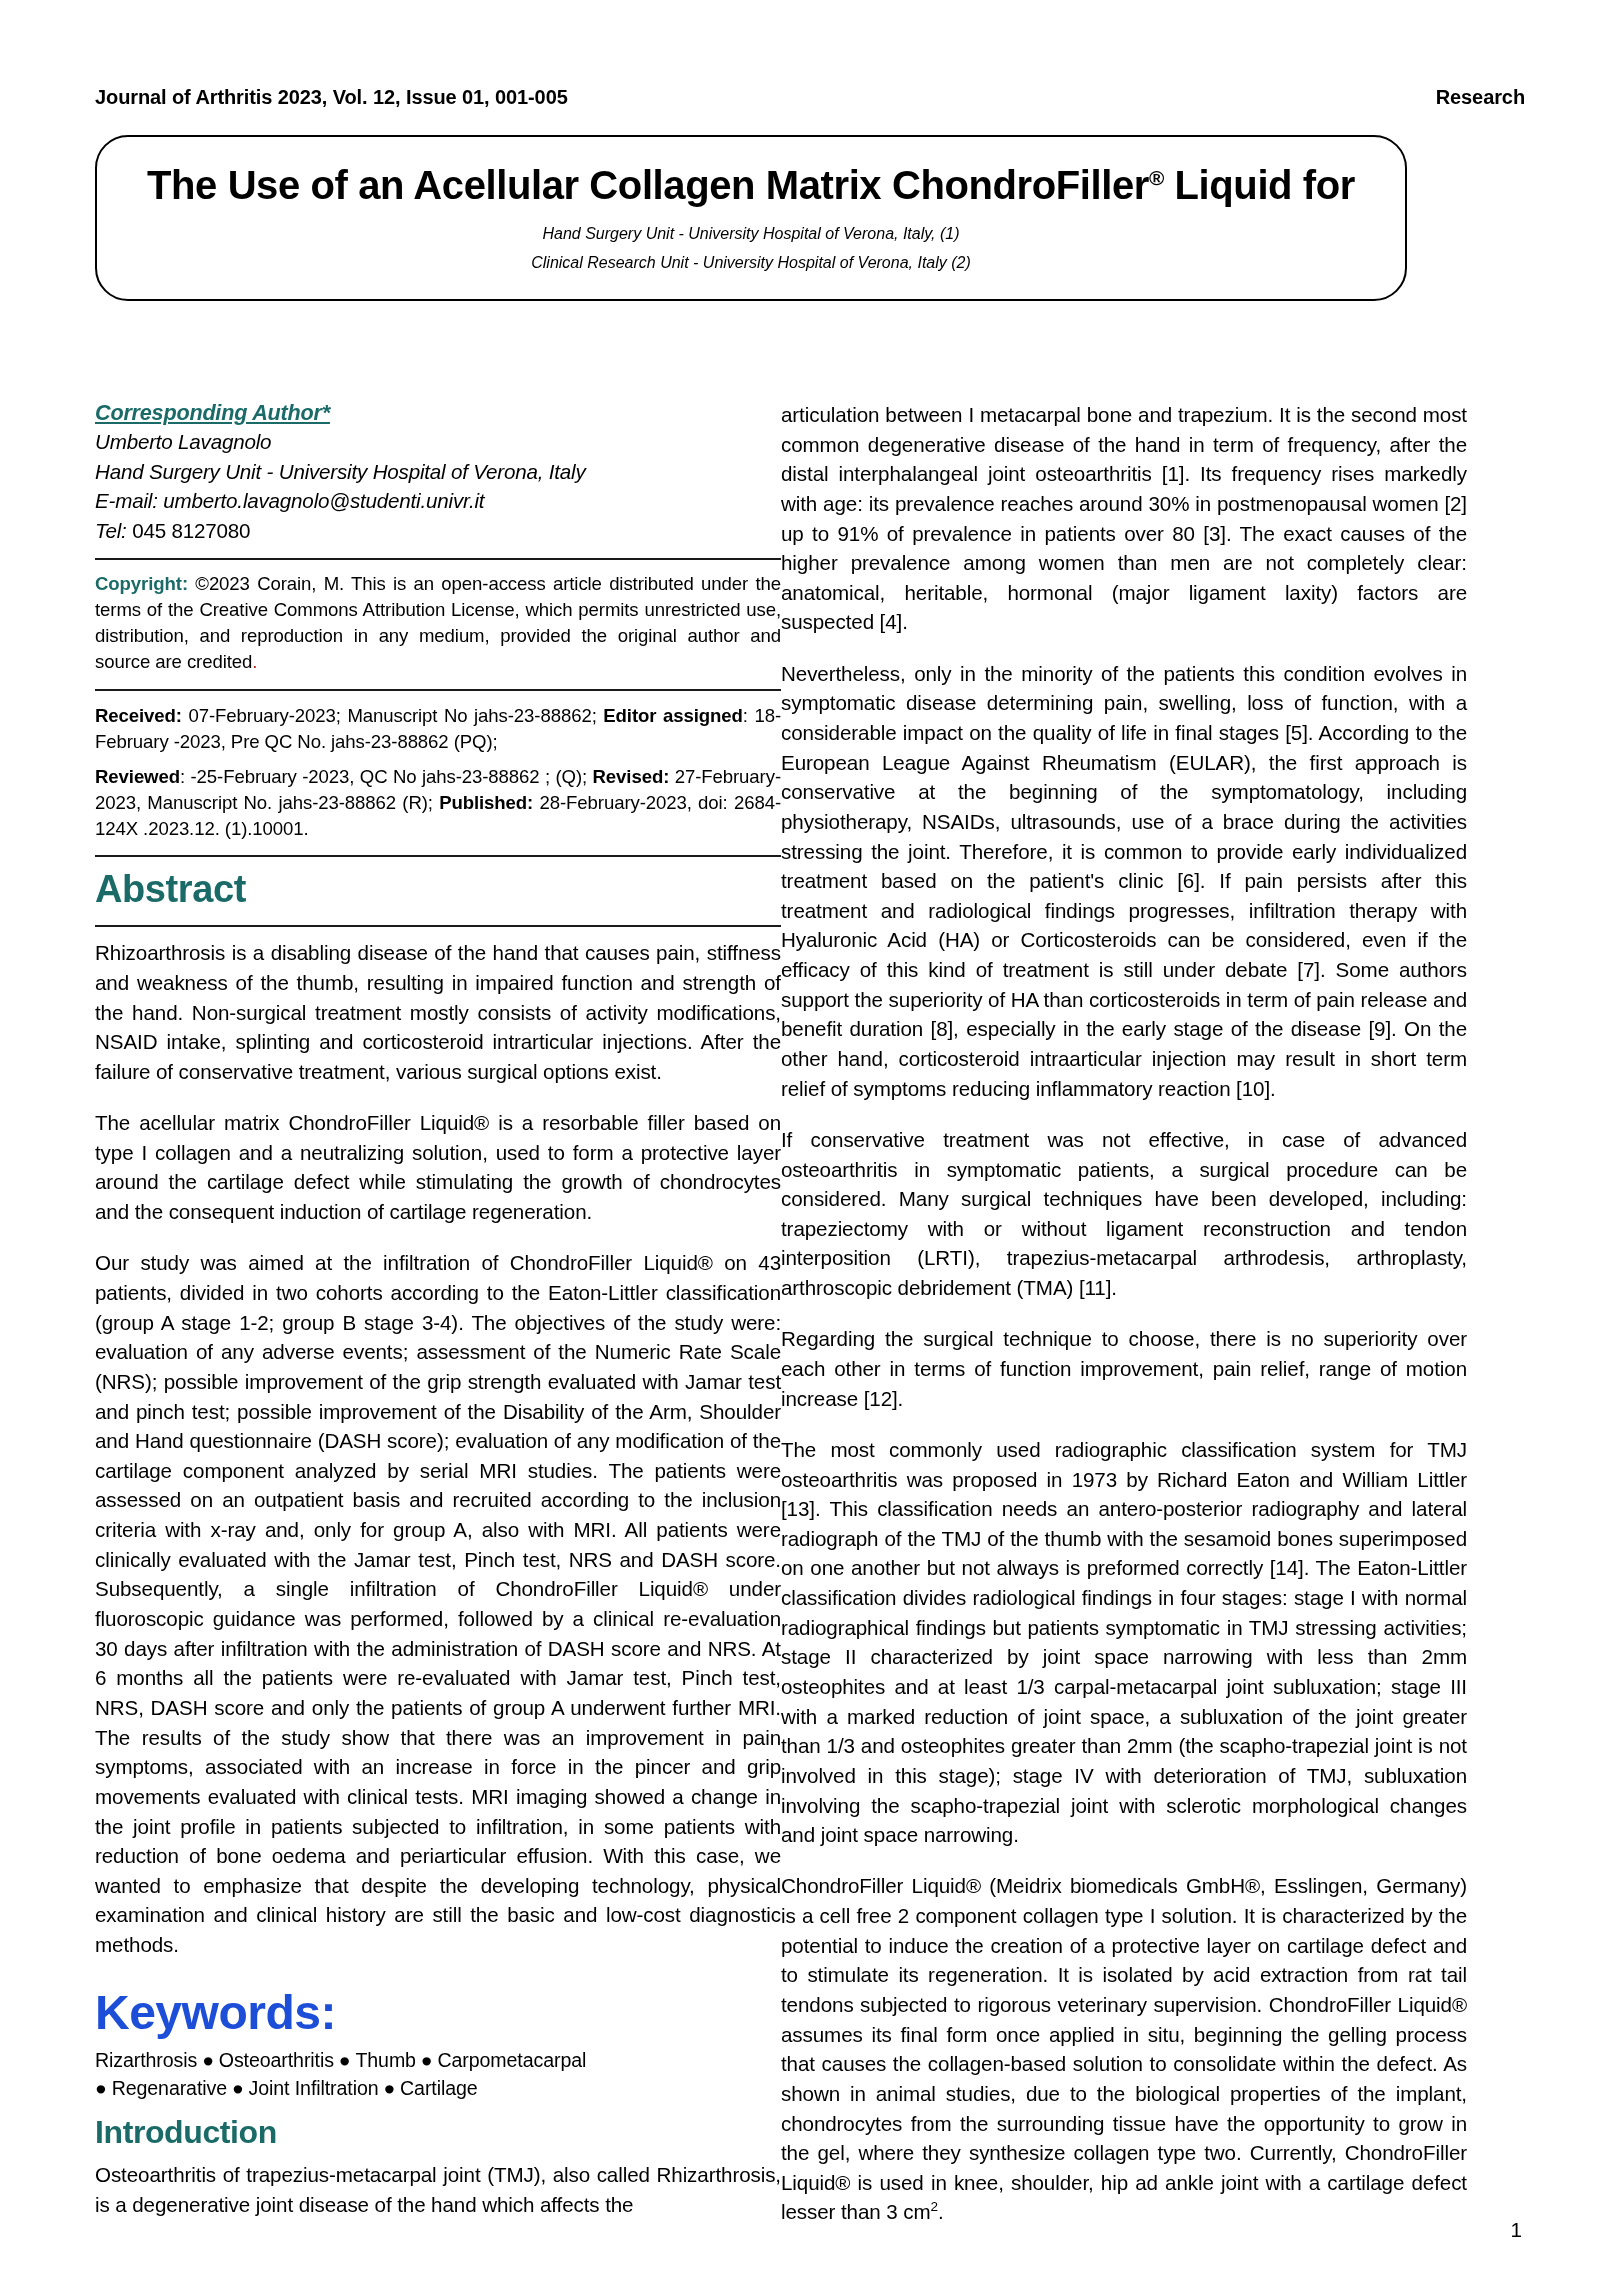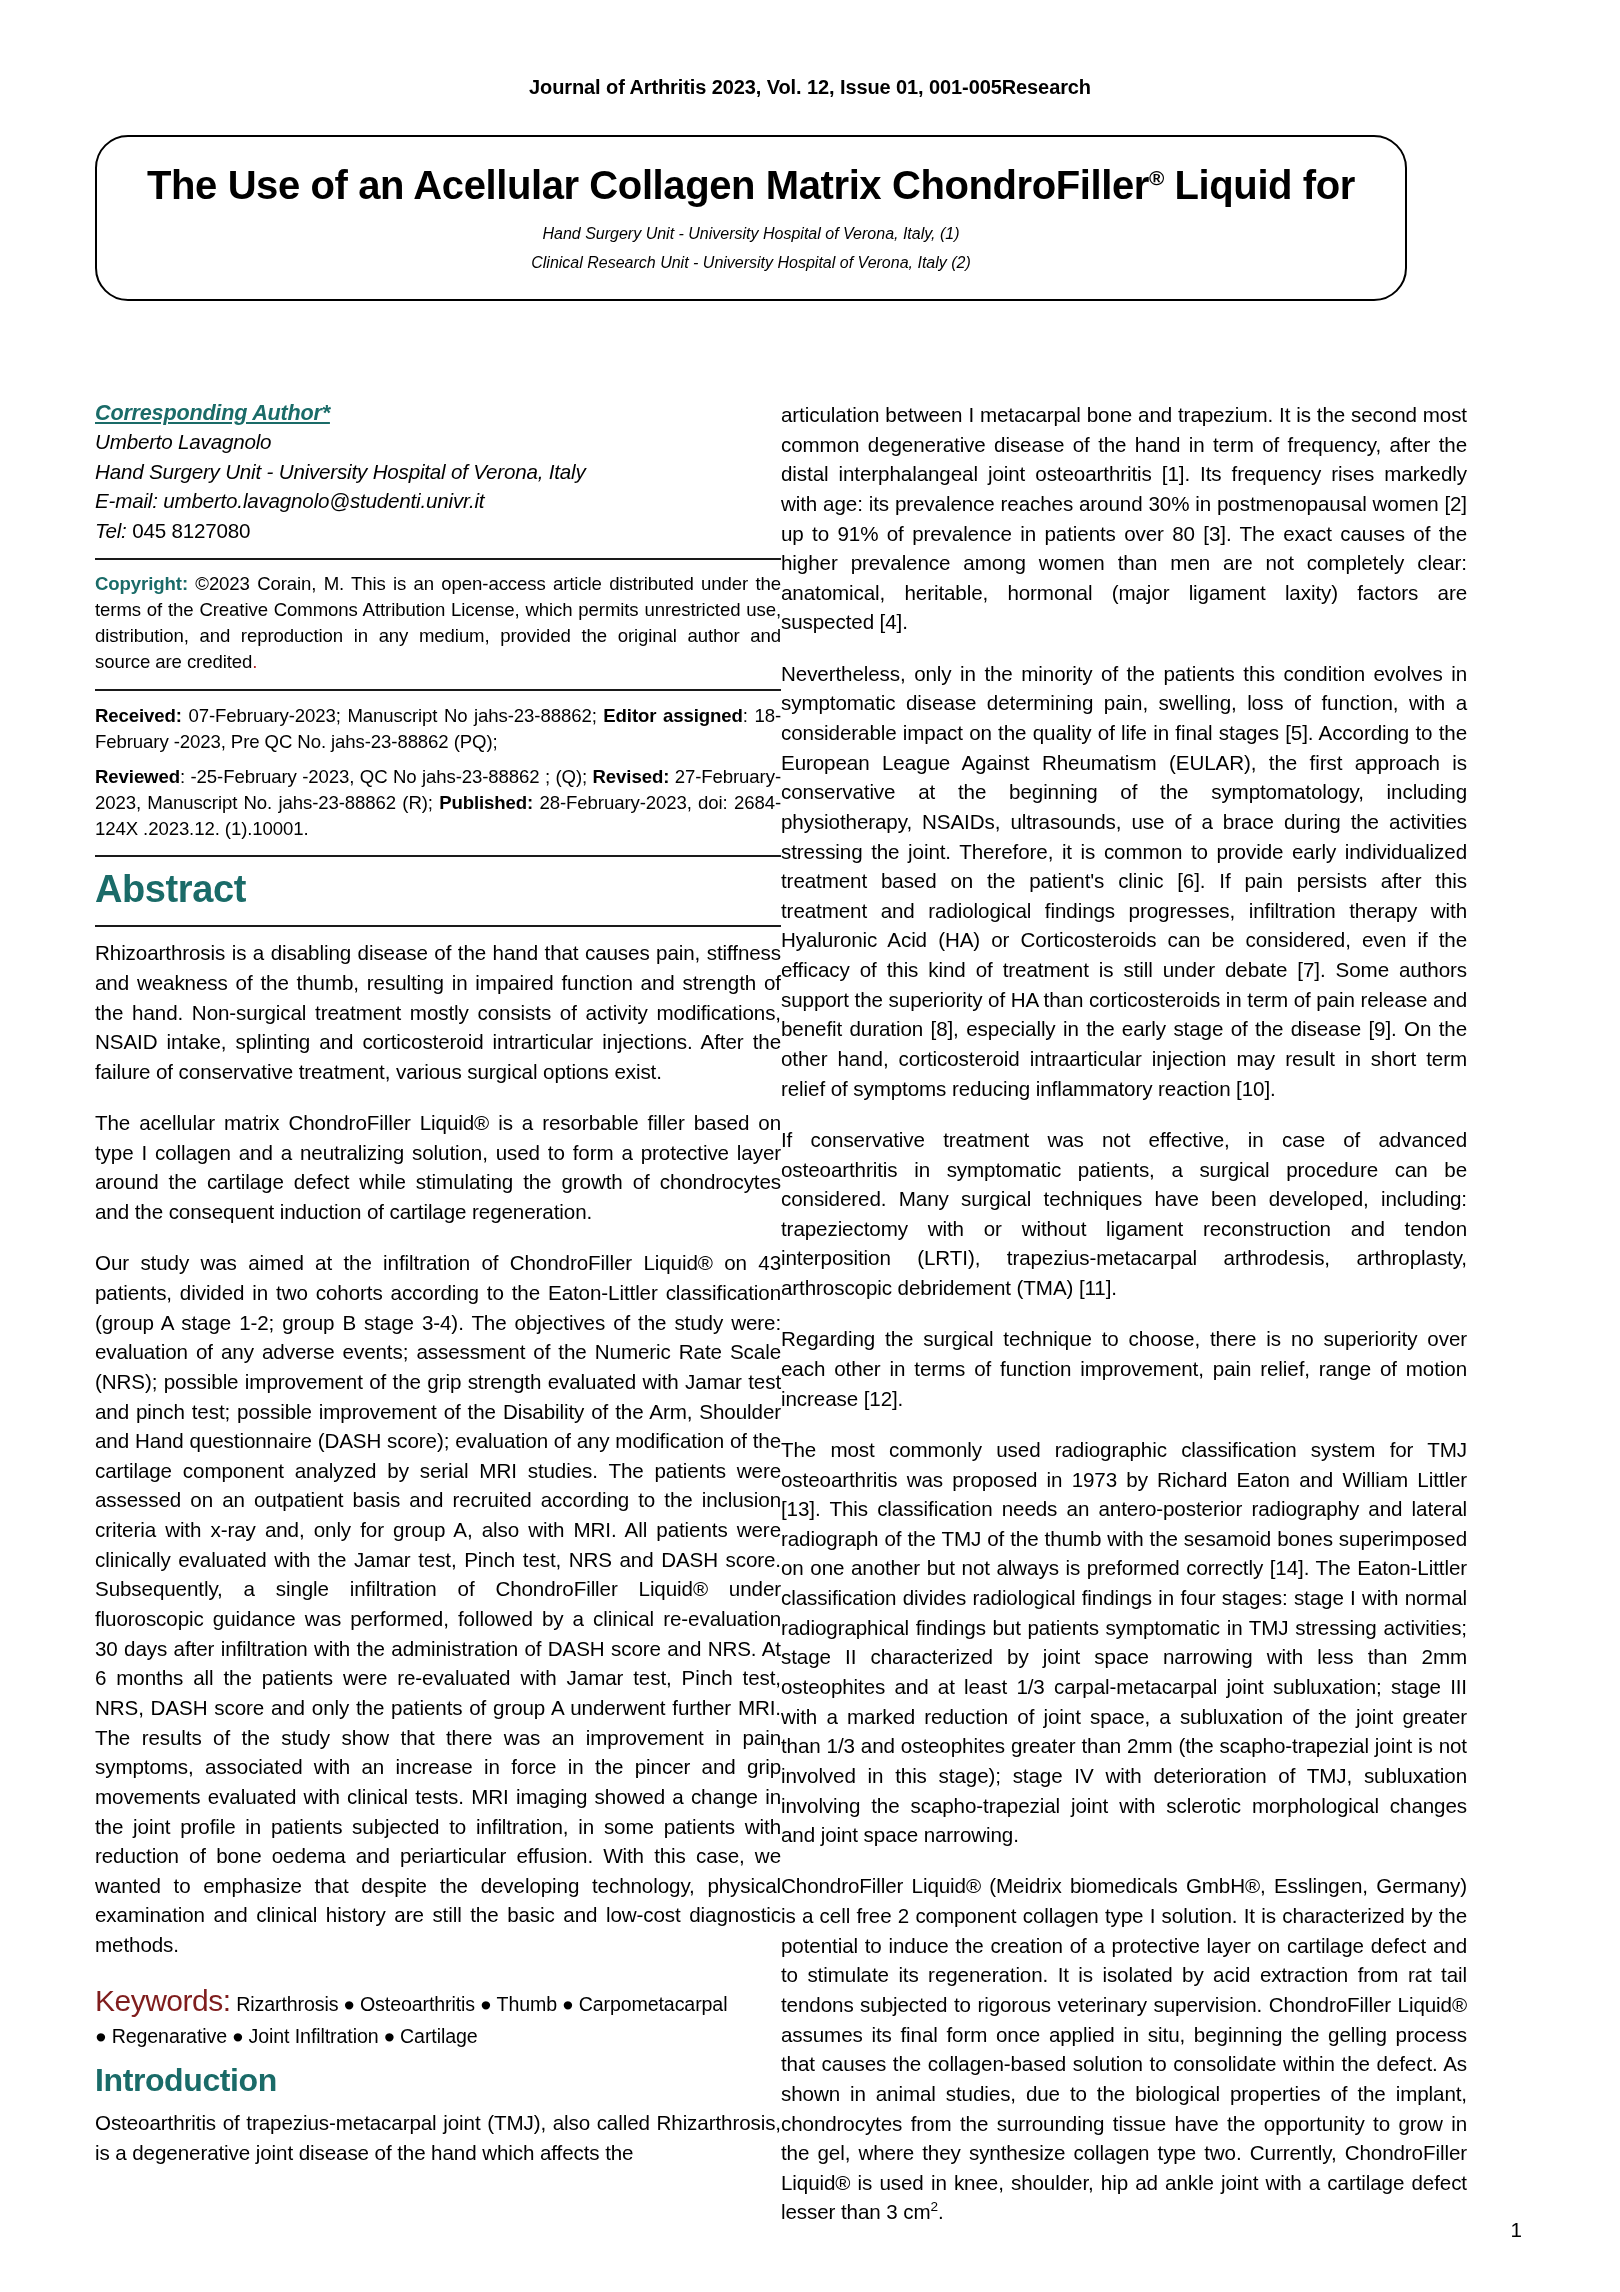--- a/index.html
+++ b/index.html
@@ -17,25 +17,25 @@
     width: 1620px;
     height: 2293px;
     background: #ffffff;
     padding: 0;
     overflow: hidden;
   }
 
   
   .running-head {
     position: absolute;
-    top: 76px;
+    top: 86px;
     left: 95px;
     right: 95px;
     display: flex;
-    justify-content: center;
+    justify-content: space-between;
     align-items: baseline;
     font-size: 20px;
     font-weight: bold;
     letter-spacing: -0.1px;
   }
   .running-head .rh-right { font-size: 20px; font-weight: bold; }
 
   
   .title-box {
     position: absolute;
@@ -153,23 +153,23 @@
   p.body:last-child { margin-bottom: 0; }
   p.body sup { font-size: 0.66em; vertical-align: super; line-height: 0; }
 
   .keywords-block {
     margin-top: 5.9px;
     font-size: 20.6px;
     line-height: 1.35;
     letter-spacing: -0.1px;
   }
   .kw-label {
-    color: #7f1d1d;
-    font-size: 30px;
-    font-weight: normal;
+    color: #1d4ed8;
+    font-size: 48px;
+    font-weight: bold;
     letter-spacing: -0.5px;
     vertical-align: baseline;
   }
   .kw-items { font-size: 19.6px; }
   .kw-sep { padding: 0 4.9px; }
 
   .page-number {
     position: absolute;
     bottom: 51px;
     right: 98px;

